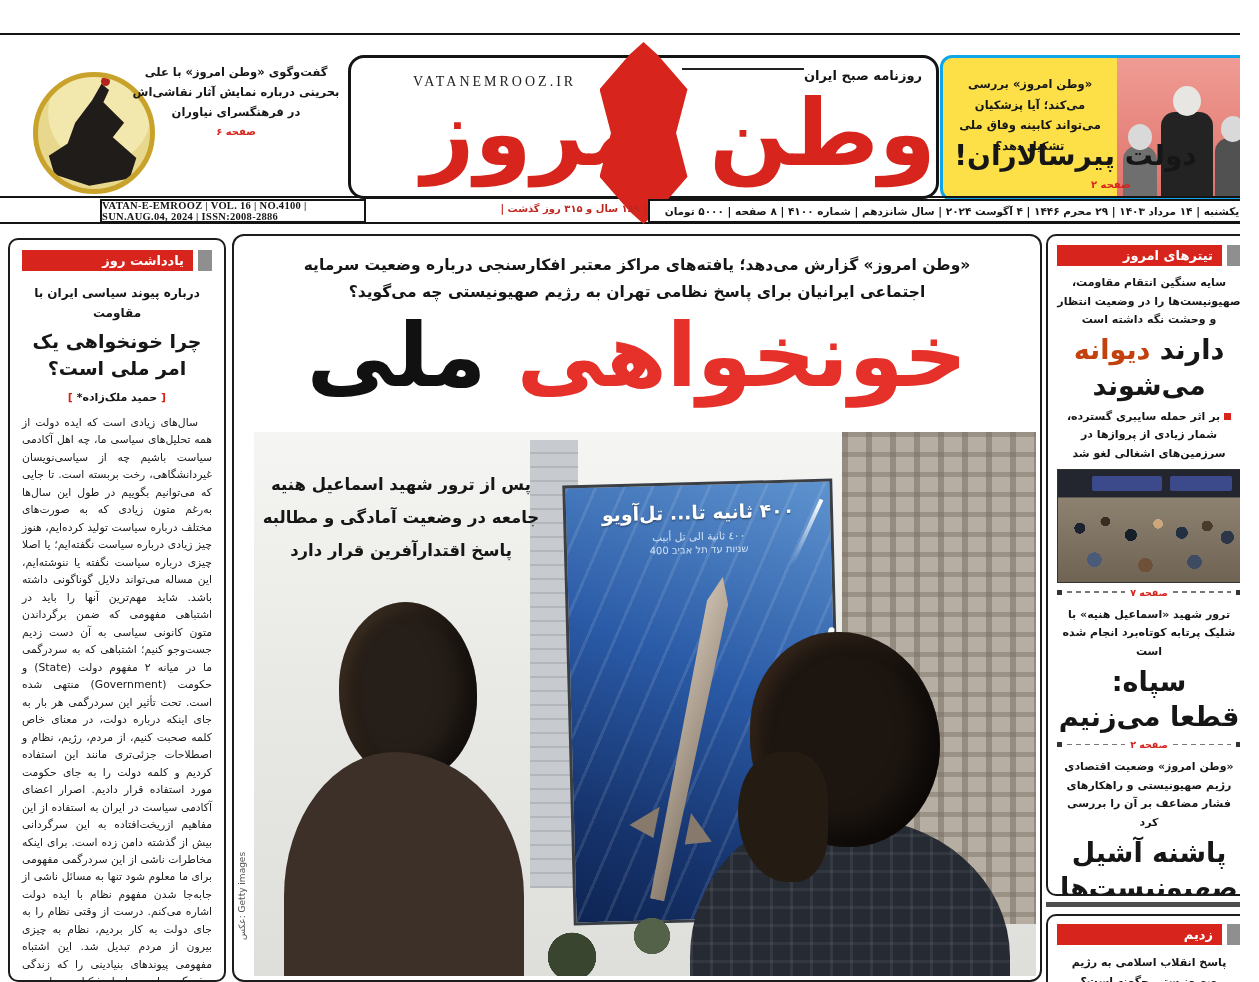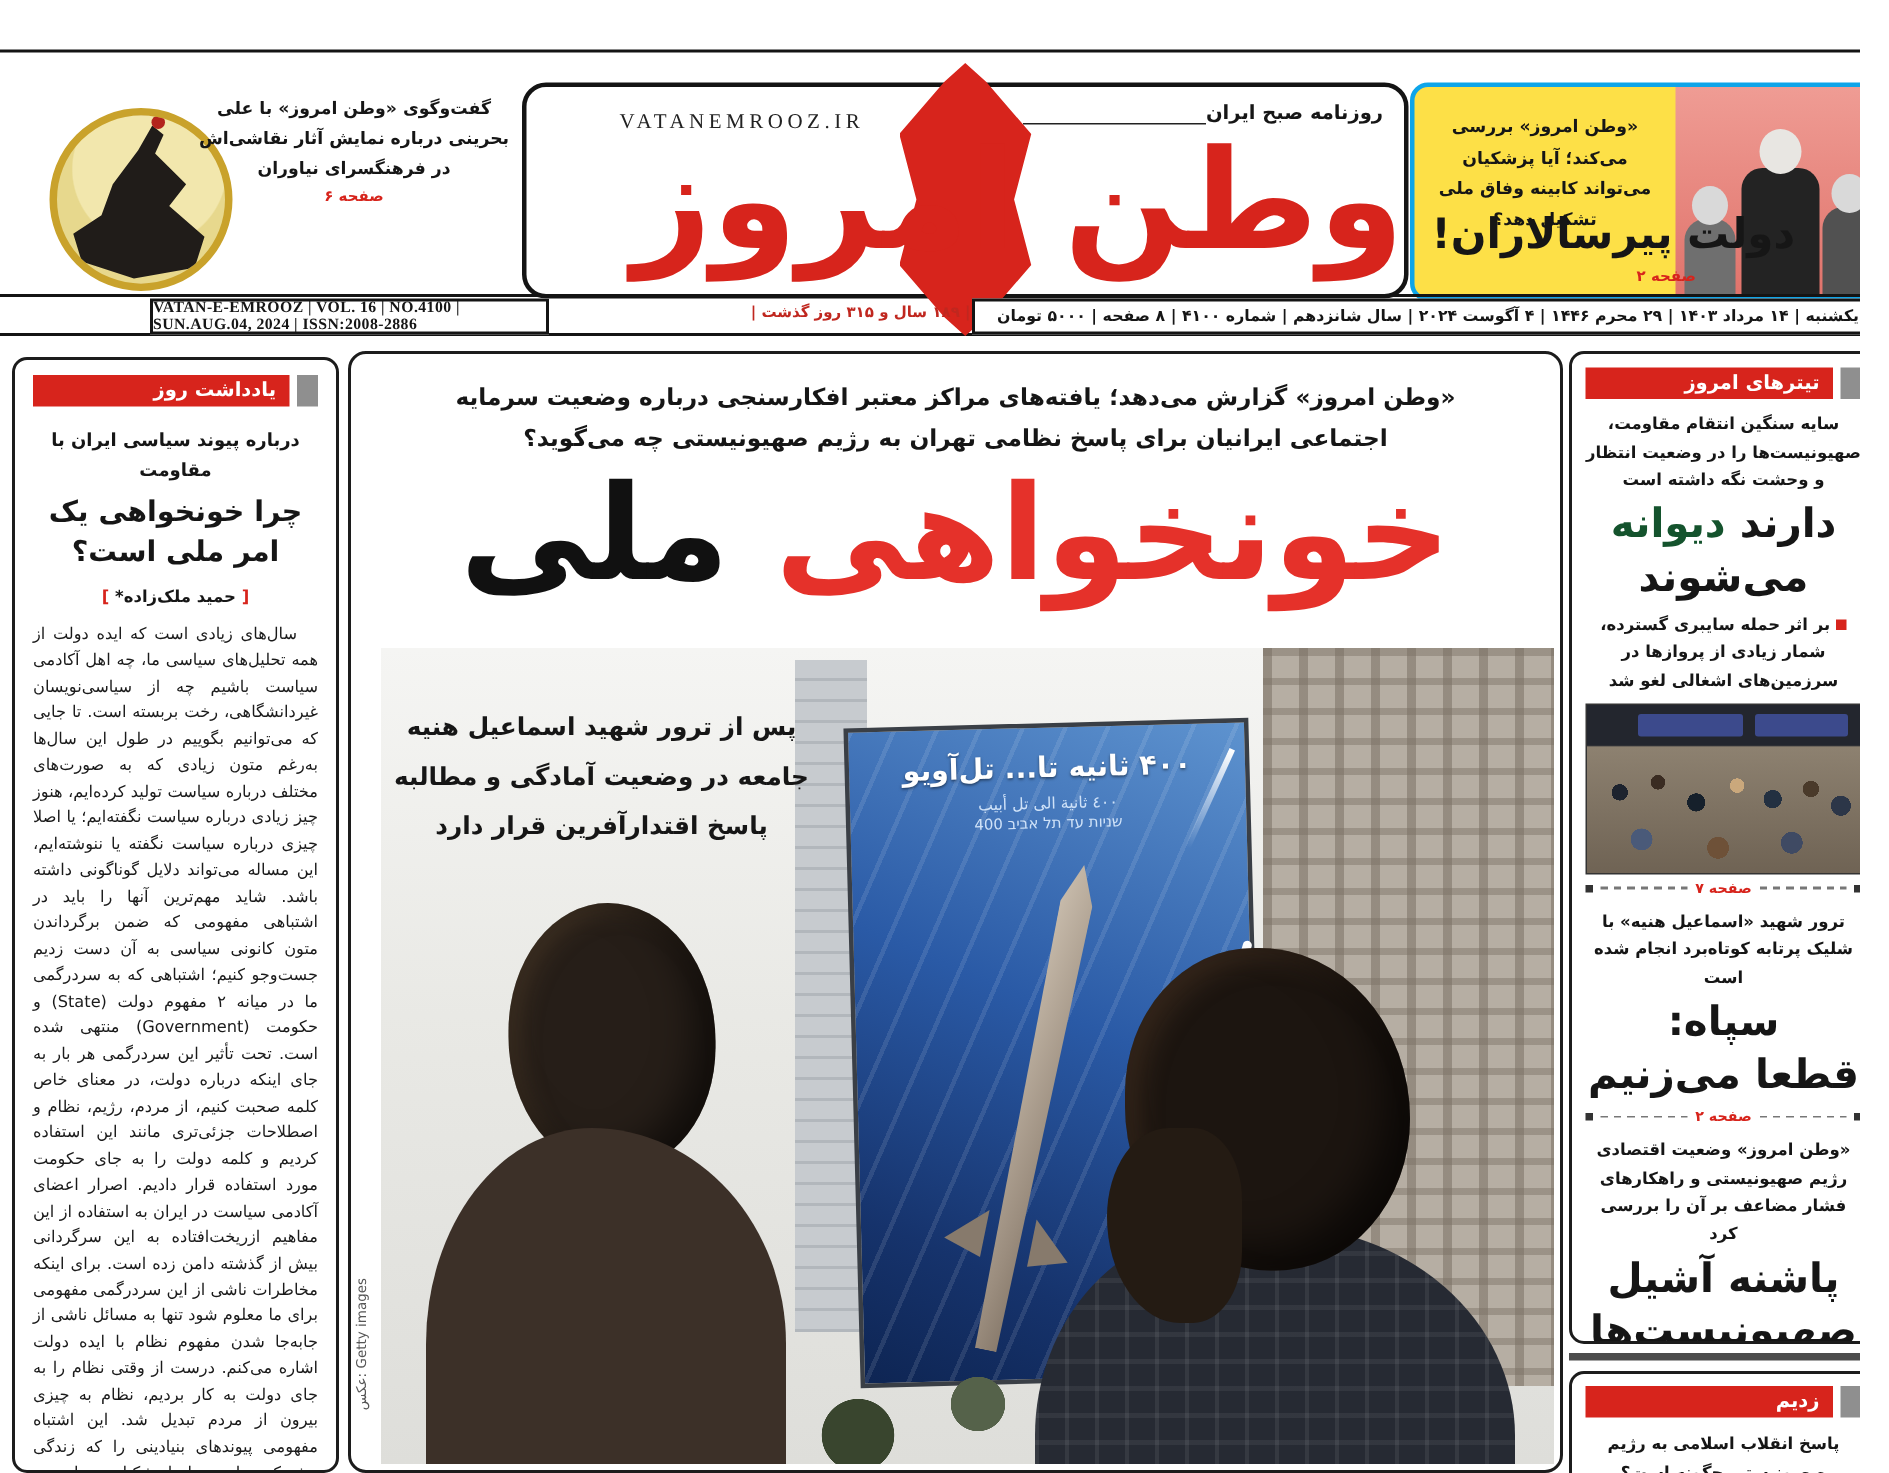--- a/index.html
+++ b/index.html
@@ -14,21 +14,21 @@
   .ashura-fig{position:absolute;left:8%;top:6%;width:84%;height:92%;background:#201c19;
     clip-path:polygon(58% 0,66% 6%,60% 18%,82% 38%,70% 52%,95% 72%,88% 92%,45% 99%,8% 88%,2% 70%,22% 58%,30% 38%,48% 16%);}
   .ashura-red{position:absolute;left:56%;top:0;width:9px;height:9px;background:#b3241c;border-radius:50%;}
   .tl-text{position:absolute;left:130px;top:62px;width:212px;text-align:center;}
   .tl-kicker{font-size:11.5px;font-weight:bold;line-height:1.75;}
   .tl-head{font-size:27px;font-weight:bold;margin-top:10px;letter-spacing:-1px;}
   .pageref{color:#d7241c;font-size:10px;font-weight:bold;}
 
   .logo-box{position:absolute;left:348px;top:55px;width:585px;height:138px;border:3px solid #141414;border-radius:16px;background:#fff;}
   .logo-url{position:absolute;left:62px;top:16px;font-family:"Liberation Serif",serif;font-size:14px;letter-spacing:3px;color:#222;}
-  .logo-tagline{position:absolute;right:14px;top:10px;width:240px;display:flex;align-items:flex-end;gap:0;direction:rtl;}
+  .logo-tagline{position:absolute;right:14px;top:10px;width:240px;display:flex;align-items:flex-start;gap:0;direction:rtl;}
   .logo-tagline .ln{flex:1;height:1.5px;background:#222;}
   .logo-tagline .tx{font-size:13px;font-weight:bold;white-space:nowrap;}
   .medallion{position:absolute;left:50%;top:-16px;transform:translateX(-50%);width:88px;height:182px;background:#d7241c;z-index:1;
     clip-path:polygon(50% 0,66% 7%,100% 26%,87% 50%,100% 74%,66% 93%,50% 100%,34% 93%,0 74%,13% 50%,0 26%,34% 7%);}
   .logo-word{position:absolute;left:0;right:0;top:30px;text-align:right;z-index:2;
     font-size:92px;font-weight:bold;color:#d7241c;line-height:1;direction:rtl;letter-spacing:-4px;}
 
   .cab-box{position:absolute;left:940px;top:55px;width:312px;height:140px;border:3px solid #0ea5e9;border-radius:12px;background:#fde047;overflow:hidden;}
   .cab-photo{position:absolute;right:0;top:0;width:138px;height:100%;
     background:linear-gradient(180deg,#ef9c94,#e0736b);}
@@ -118,21 +118,21 @@
     border-radius:46% 54% 48% 52%;box-shadow:inset -16px -14px 26px rgba(0,0,0,.6),inset 10px 8px 16px rgba(110,80,55,.28);}
   .manR .beard{position:absolute;left:28px;top:120px;width:90px;height:130px;background:#241b13;border-radius:50% 40% 40% 60%;}
   .manR .body{position:absolute;left:-20px;top:185px;width:320px;height:200px;border-radius:40% 50% 0 0/70% 70% 0 0;
     background:repeating-linear-gradient(90deg,rgba(255,255,255,.07) 0 3px,transparent 3px 20px),
                repeating-linear-gradient(0deg,rgba(255,255,255,.06) 0 3px,transparent 3px 18px),#262a33;}
 
   
   .today-col{left:1046px;top:234px;width:206px;height:662px;padding:9px;box-sizing:border-box;}
   .t-kick{margin-top:8px;font-size:11px;}
   .t-head{margin-top:2px;text-align:center;direction:rtl;font-size:27px;font-weight:bold;line-height:1.32;letter-spacing:-1px;}
-  .t-head .red{color:#14532d;}
+  .t-head .red{color:#c2410c;}
   .bullet-line{margin-top:5px;font-size:11px;font-weight:bold;line-height:1.65;direction:rtl;text-align:center;}
   .bullet-line .sq{display:inline-block;width:7px;height:7px;background:#d7241c;margin-left:4px;}
   .airport{margin-top:6px;height:112px;border:1.5px solid #333;position:relative;overflow:hidden;
     background:
       radial-gradient(circle 9px at 12% 52%,#1d232e 0 60%,transparent 61%),
       radial-gradient(circle 8px at 26% 46%,#3a2c22 0 60%,transparent 61%),
       radial-gradient(circle 10px at 40% 58%,#16202b 0 60%,transparent 61%),
       radial-gradient(circle 8px at 55% 48%,#caa87c 0 60%,transparent 61%),
       radial-gradient(circle 10px at 68% 56%,#233041 0 60%,transparent 61%),
       radial-gradient(circle 9px at 82% 50%,#4a3a2a 0 60%,transparent 61%),

